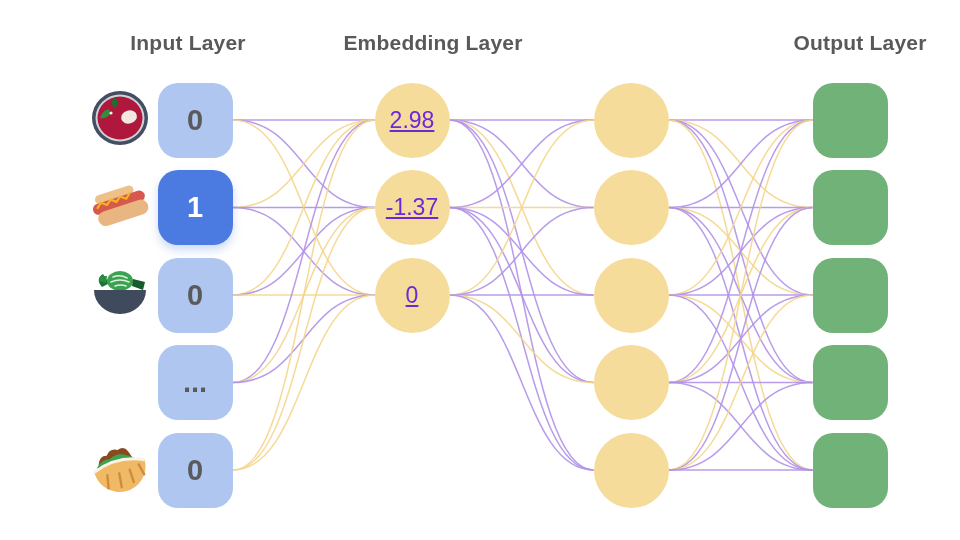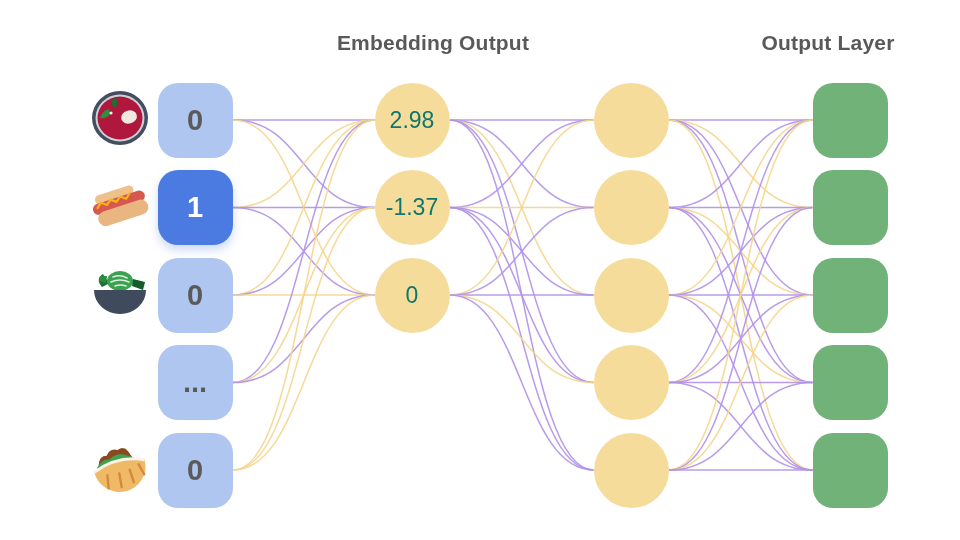--- a/index.html
+++ b/index.html
@@ -7,31 +7,31 @@
     position:relative;width:960px;height:540px;background:#fff;overflow:hidden;
     font-family:"Liberation Sans",sans-serif;
   }
   #edges{position:absolute;left:0;top:0;width:960px;height:540px;}
   .heading{
     position:absolute;top:31px;height:24px;text-align:center;
     font-size:21px;font-weight:bold;color:#595959;letter-spacing:.2px;
   }
   .h-input{left:90px;width:196px;}
   .h-embed{left:333px;width:200px;}
-  .h-output{left:728px;width:200px;}
+  .h-output{left:760px;width:200px;}
   .node{
     position:absolute;width:75px;height:75px;
     display:flex;align-items:center;justify-content:center;
   }
   .inode{border-radius:20px;background:var(--input-fill);
     font-size:29px;font-weight:bold;color:#5a5a5a;}
   .inode.active{background:var(--active-fill);color:#ffffff;
     box-shadow:0 5px 10px rgba(110,150,230,.35);}
   .enode{border-radius:50%;background:var(--node-yellow);
-    font-size:23px;font-weight:400;color:#0f766e;}
+    font-size:23px;font-weight:400;color:#6d28d9;text-decoration:underline;}
   .hnode{border-radius:50%;background:var(--node-yellow);}
   .onode{border-radius:20px;background:var(--node-green);}
   .row-0{top:82.5px;} .row-1{top:170px;} .row-2{top:257.5px;}
   .row-3{top:345px;}  .row-4{top:432.5px;}
   .col-input{left:157.5px;} .col-embed{left:374.5px;}
   .col-hidden{left:593.5px;} .col-output{left:812.5px;}
   .icon-box{position:absolute;left:88px;width:64px;height:64px;}
   .icon-box svg{width:64px;height:64px;display:block;}
   .irow-0{top:86px;} .irow-1{top:173.5px;} .irow-2{top:261px;} .irow-4{top:436px;}
 </style>
@@ -91,21 +91,22 @@
       <path d="M669,382.5 C740.75,382.5 740.75,295 812.5,295" fill="none" stroke="#b091e8" stroke-width="1.5" opacity="0.9"></path>
       <path d="M669,382.5 C740.75,382.5 740.75,382.5 812.5,382.5" fill="none" stroke="#b091e8" stroke-width="1.5" opacity="0.9"></path>
       <path d="M669,382.5 C740.75,382.5 740.75,470 812.5,470" fill="none" stroke="#b091e8" stroke-width="1.5" opacity="0.9"></path>
       <path d="M669,470 C740.75,470 740.75,120 812.5,120" fill="none" stroke="#f5d58c" stroke-width="1.5" opacity="0.9"></path>
       <path d="M669,470 C740.75,470 740.75,207.5 812.5,207.5" fill="none" stroke="#b091e8" stroke-width="1.5" opacity="0.9"></path>
       <path d="M669,470 C740.75,470 740.75,295 812.5,295" fill="none" stroke="#f5d58c" stroke-width="1.5" opacity="0.9"></path>
       <path d="M669,470 C740.75,470 740.75,382.5 812.5,382.5" fill="none" stroke="#b091e8" stroke-width="1.5" opacity="0.9"></path>
       <path d="M669,470 C740.75,470 740.75,470 812.5,470" fill="none" stroke="#b091e8" stroke-width="1.5" opacity="0.9"></path>
     </svg>
 
-  <div class="heading h-embed">Embedding Output</div>
+  <div class="heading h-input">Input Layer</div>
+  <div class="heading h-embed">Embedding Layer</div>
   <div class="heading h-output">Output Layer</div>
 
   <div class="icon-box irow-0">
     <svg viewBox="0 0 64 64">
       <ellipse cx="32" cy="32" rx="28" ry="27" fill="#434e60"></ellipse>
       <ellipse cx="32" cy="32" rx="24.5" ry="23.5" fill="#cdd3d8"></ellipse>
       <ellipse cx="32" cy="32" rx="22.5" ry="21.5" fill="#b0173c"></ellipse>
       <ellipse cx="41" cy="31" rx="8" ry="6.5" fill="#f1e9e0" transform="rotate(-15 41 31)"></ellipse>
       <path d="M21 23 q-7 2 -9 9 q7 1 10 -4 z" fill="#2f8f3d"></path>
       <path d="M25 21 q-3 -6 2 -10 q4 5 1 10 z" fill="#1d6e31"></path>

